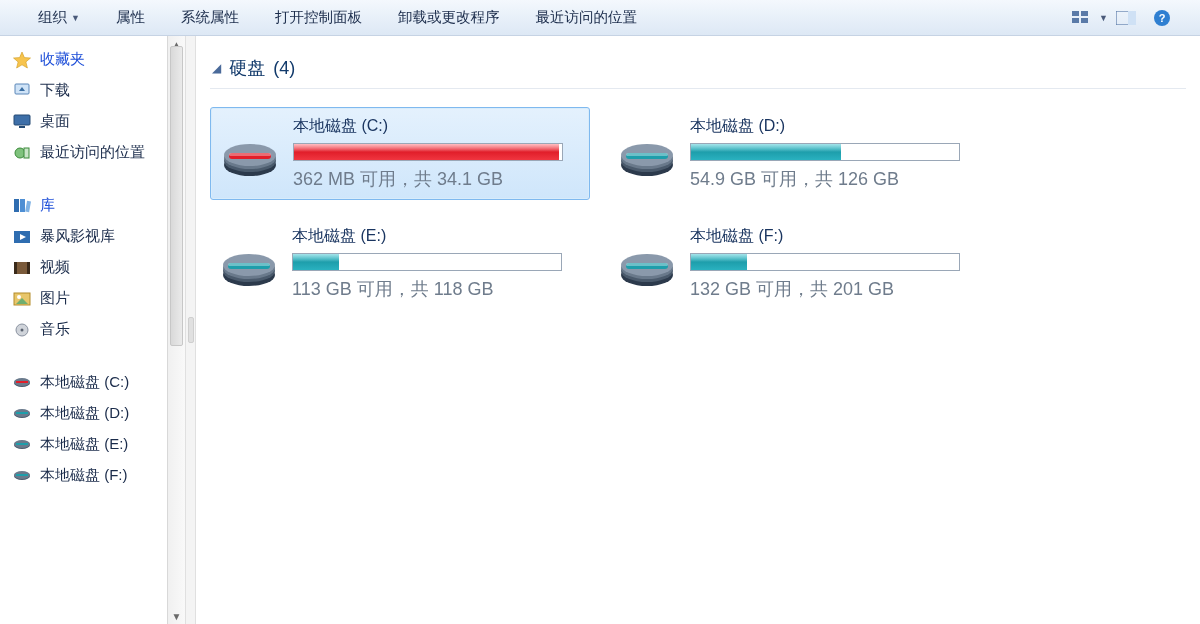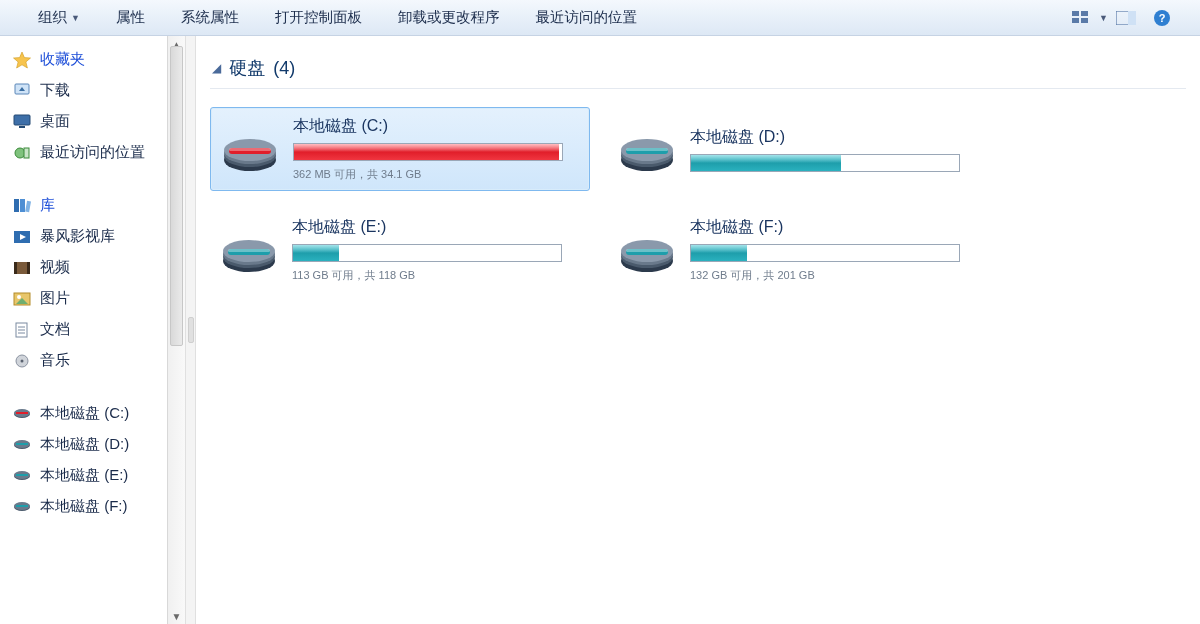--- a/index.html
+++ b/index.html
@@ -69,21 +69,21 @@
 .drive-card { display:flex; align-items:center; gap:14px; padding: 8px 10px; border-radius:3px; }
 .drive-card.selected { background: linear-gradient(to bottom, #e4f1fd, #cfe6fb); border:1px solid #7fb9ef; box-shadow: inset 0 0 0 1px #d8ecfb; }
 .drive-icon { width:58px; height:58px; }
 .drive-info { flex:1; }
 .drive-name { font-size:16px; color:#1a3560; margin-bottom:6px; }
 .drive-bar { width:270px; height:18px; border:1px solid #9aa7b7; background:#fff; position:relative; overflow:hidden; }
 .drive-bar .fill { position:absolute; inset:0; right:auto; }
 .fill.teal { background: linear-gradient(to bottom, #35c1cf 0%, #1e9eab 50%, #2ab1bf 100%); }
 .fill.red  { background: linear-gradient(to bottom, #ff6b74 0%, #e11e2a 50%, #f03640 100%); }
 .drive-bar .gloss { position:absolute; top:0; left:0; right:0; height:50%; background: linear-gradient(to bottom, rgba(255,255,255,.55), rgba(255,255,255,0)); }
-.drive-stats { font-size:11px; color:#6f7c8c; margin-top:6px; }
+.drive-stats { font-size:18px; color:#6f7c8c; margin-top:6px; }
 
 
 svg { display:block; }
 </style>
 </head>
 <body>
 
 <div class="toolbar">
   <div class="tb-item">
     <span>组织</span>
@@ -202,31 +202,20 @@
       </div>
       <div class="side-row sub">
         <span class="ico">
             <svg width="18" height="16" viewBox="0 0 18 16">
               <rect x="1" y="2" width="16" height="12" fill="#e8c66a" stroke="#b38c2a"></rect>
               <circle cx="6" cy="6" r="2" fill="#fff"></circle>
               <polygon points="3,13 9,7 15,13" fill="#6fae6f"></polygon>
             </svg>
           </span>
         <span>图片</span>
-      </div>
-      <div class="side-row sub">
-        <span class="ico">
-            <svg width="18" height="16" viewBox="0 0 18 16">
-              <rect x="3" y="1" width="11" height="14" fill="#fff" stroke="#7a8aa0"></rect>
-              <line x1="5" y1="5" x2="12" y2="5" stroke="#7a8aa0"></line>
-              <line x1="5" y1="8" x2="12" y2="8" stroke="#7a8aa0"></line>
-              <line x1="5" y1="11" x2="12" y2="11" stroke="#7a8aa0"></line>
-            </svg>
-          </span>
-        <span>文档</span>
       </div>
       <div class="side-row sub">
         <span class="ico">
             <svg width="18" height="16" viewBox="0 0 18 16">
               <circle cx="9" cy="8" r="6" fill="#d0d4da" stroke="#8a92a0"></circle>
               <circle cx="9" cy="8" r="1.5" fill="#5a6270"></circle>
             </svg>
           </span>
         <span>音乐</span>
       </div>
@@ -325,20 +314,21 @@
     <rect x="8" y="28" width="42" height="6" rx="3" fill="#1e9eab"></rect>
     <rect x="8" y="28" width="42" height="3" rx="1.5" fill="rgba(255,255,255,.35)"></rect>
   </svg>
           </div>
     <div class="drive-info">
       <div class="drive-name">本地磁盘 (D:)</div>
       <div class="drive-bar">
         <div class="fill teal" style="width:56%"></div>
         <div class="gloss"></div>
       </div>
+      <div class="drive-stats">54.9 GB 可用，共 126 GB</div>
     </div>
         </div>
         <div class="drive-card">
     <div class="drive-icon">
             <svg width="58" height="58" viewBox="0 0 58 58">
     <ellipse cx="29" cy="40" rx="26" ry="11" fill="#2c3a4c"></ellipse>
     <ellipse cx="29" cy="36" rx="26" ry="11" fill="#4a5a6c"></ellipse>
     <ellipse cx="29" cy="33" rx="26" ry="11" fill="#69798b"></ellipse>
     <ellipse cx="29" cy="30" rx="26" ry="11" fill="#8a99ab"></ellipse>
     <rect x="8" y="28" width="42" height="6" rx="3" fill="#1e9eab"></rect>

